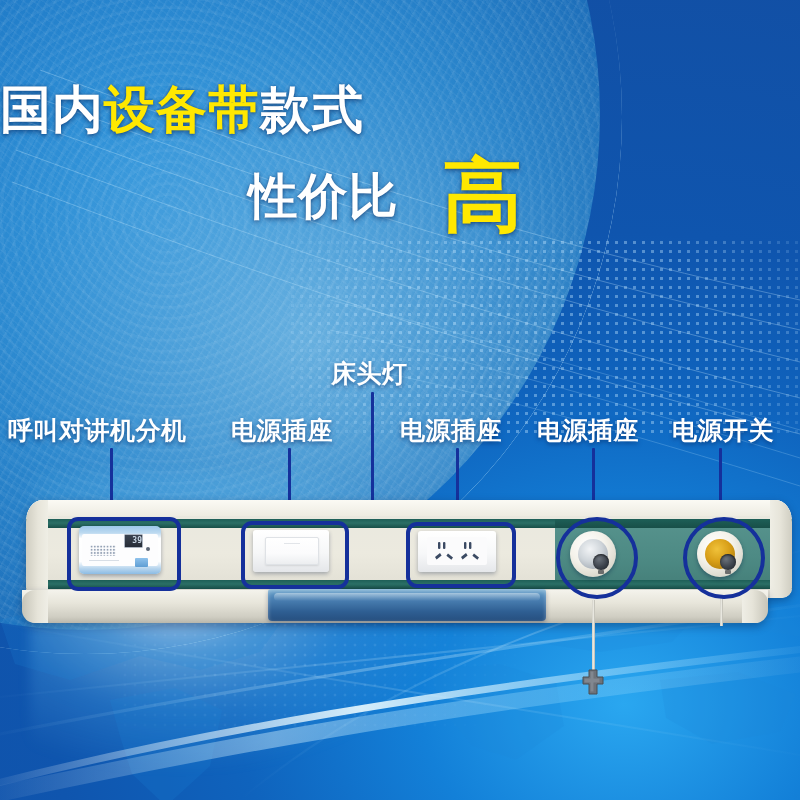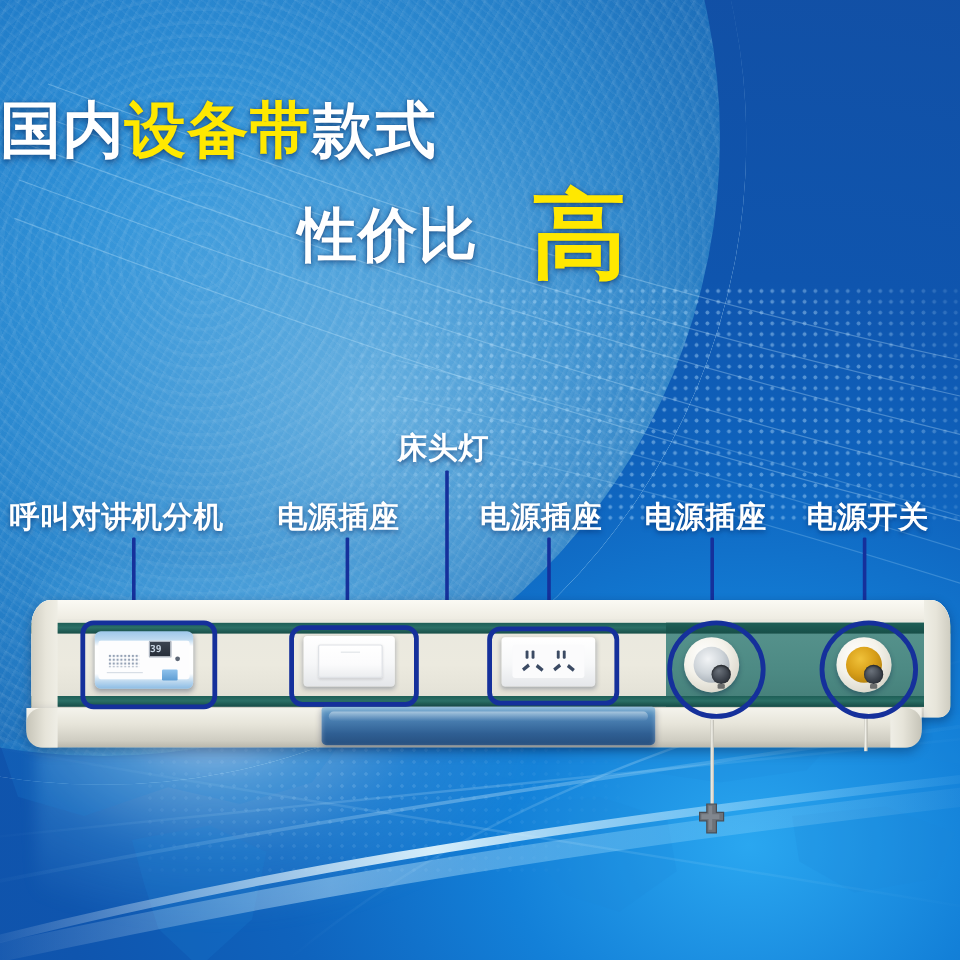--- a/index.html
+++ b/index.html
@@ -191,21 +191,21 @@
   .ic-grille{
     position:absolute;left:11px;top:19px;width:26px;height:11px;
     background-image:radial-gradient(circle, rgba(90,110,140,.75) .9px, rgba(0,0,0,0) 1.3px);
     background-size:3.2px 3.2px;
     opacity:.85;
   }
   .ic-lcd{
     position:absolute;left:45px;top:8px;width:17px;height:12px;
     background:linear-gradient(180deg,#3b4350,#272d38);
     border:1px solid #aeb6c2;border-radius:1px;
-    color:#c9d6e4;font-size:8px;font-weight:bold;line-height:12px;text-align:left;
+    color:#c9d6e4;font-size:8px;font-weight:bold;line-height:12px;text-align:right;
     font-family:"DejaVu Sans Mono","Liberation Mono",monospace;
   }
   .ic-dot{position:absolute;left:67px;top:21px;width:4px;height:4px;border-radius:50%;background:#5c6675;}
   .ic-btn{
     position:absolute;left:56px;top:32px;width:13px;height:9px;border-radius:1px;
     background:linear-gradient(180deg,#8fc2ec,#5f9ed4);
   }
   .ic-line{position:absolute;left:10px;top:34px;width:30px;height:1px;background:#d8dee6;}
 
   .switch{

